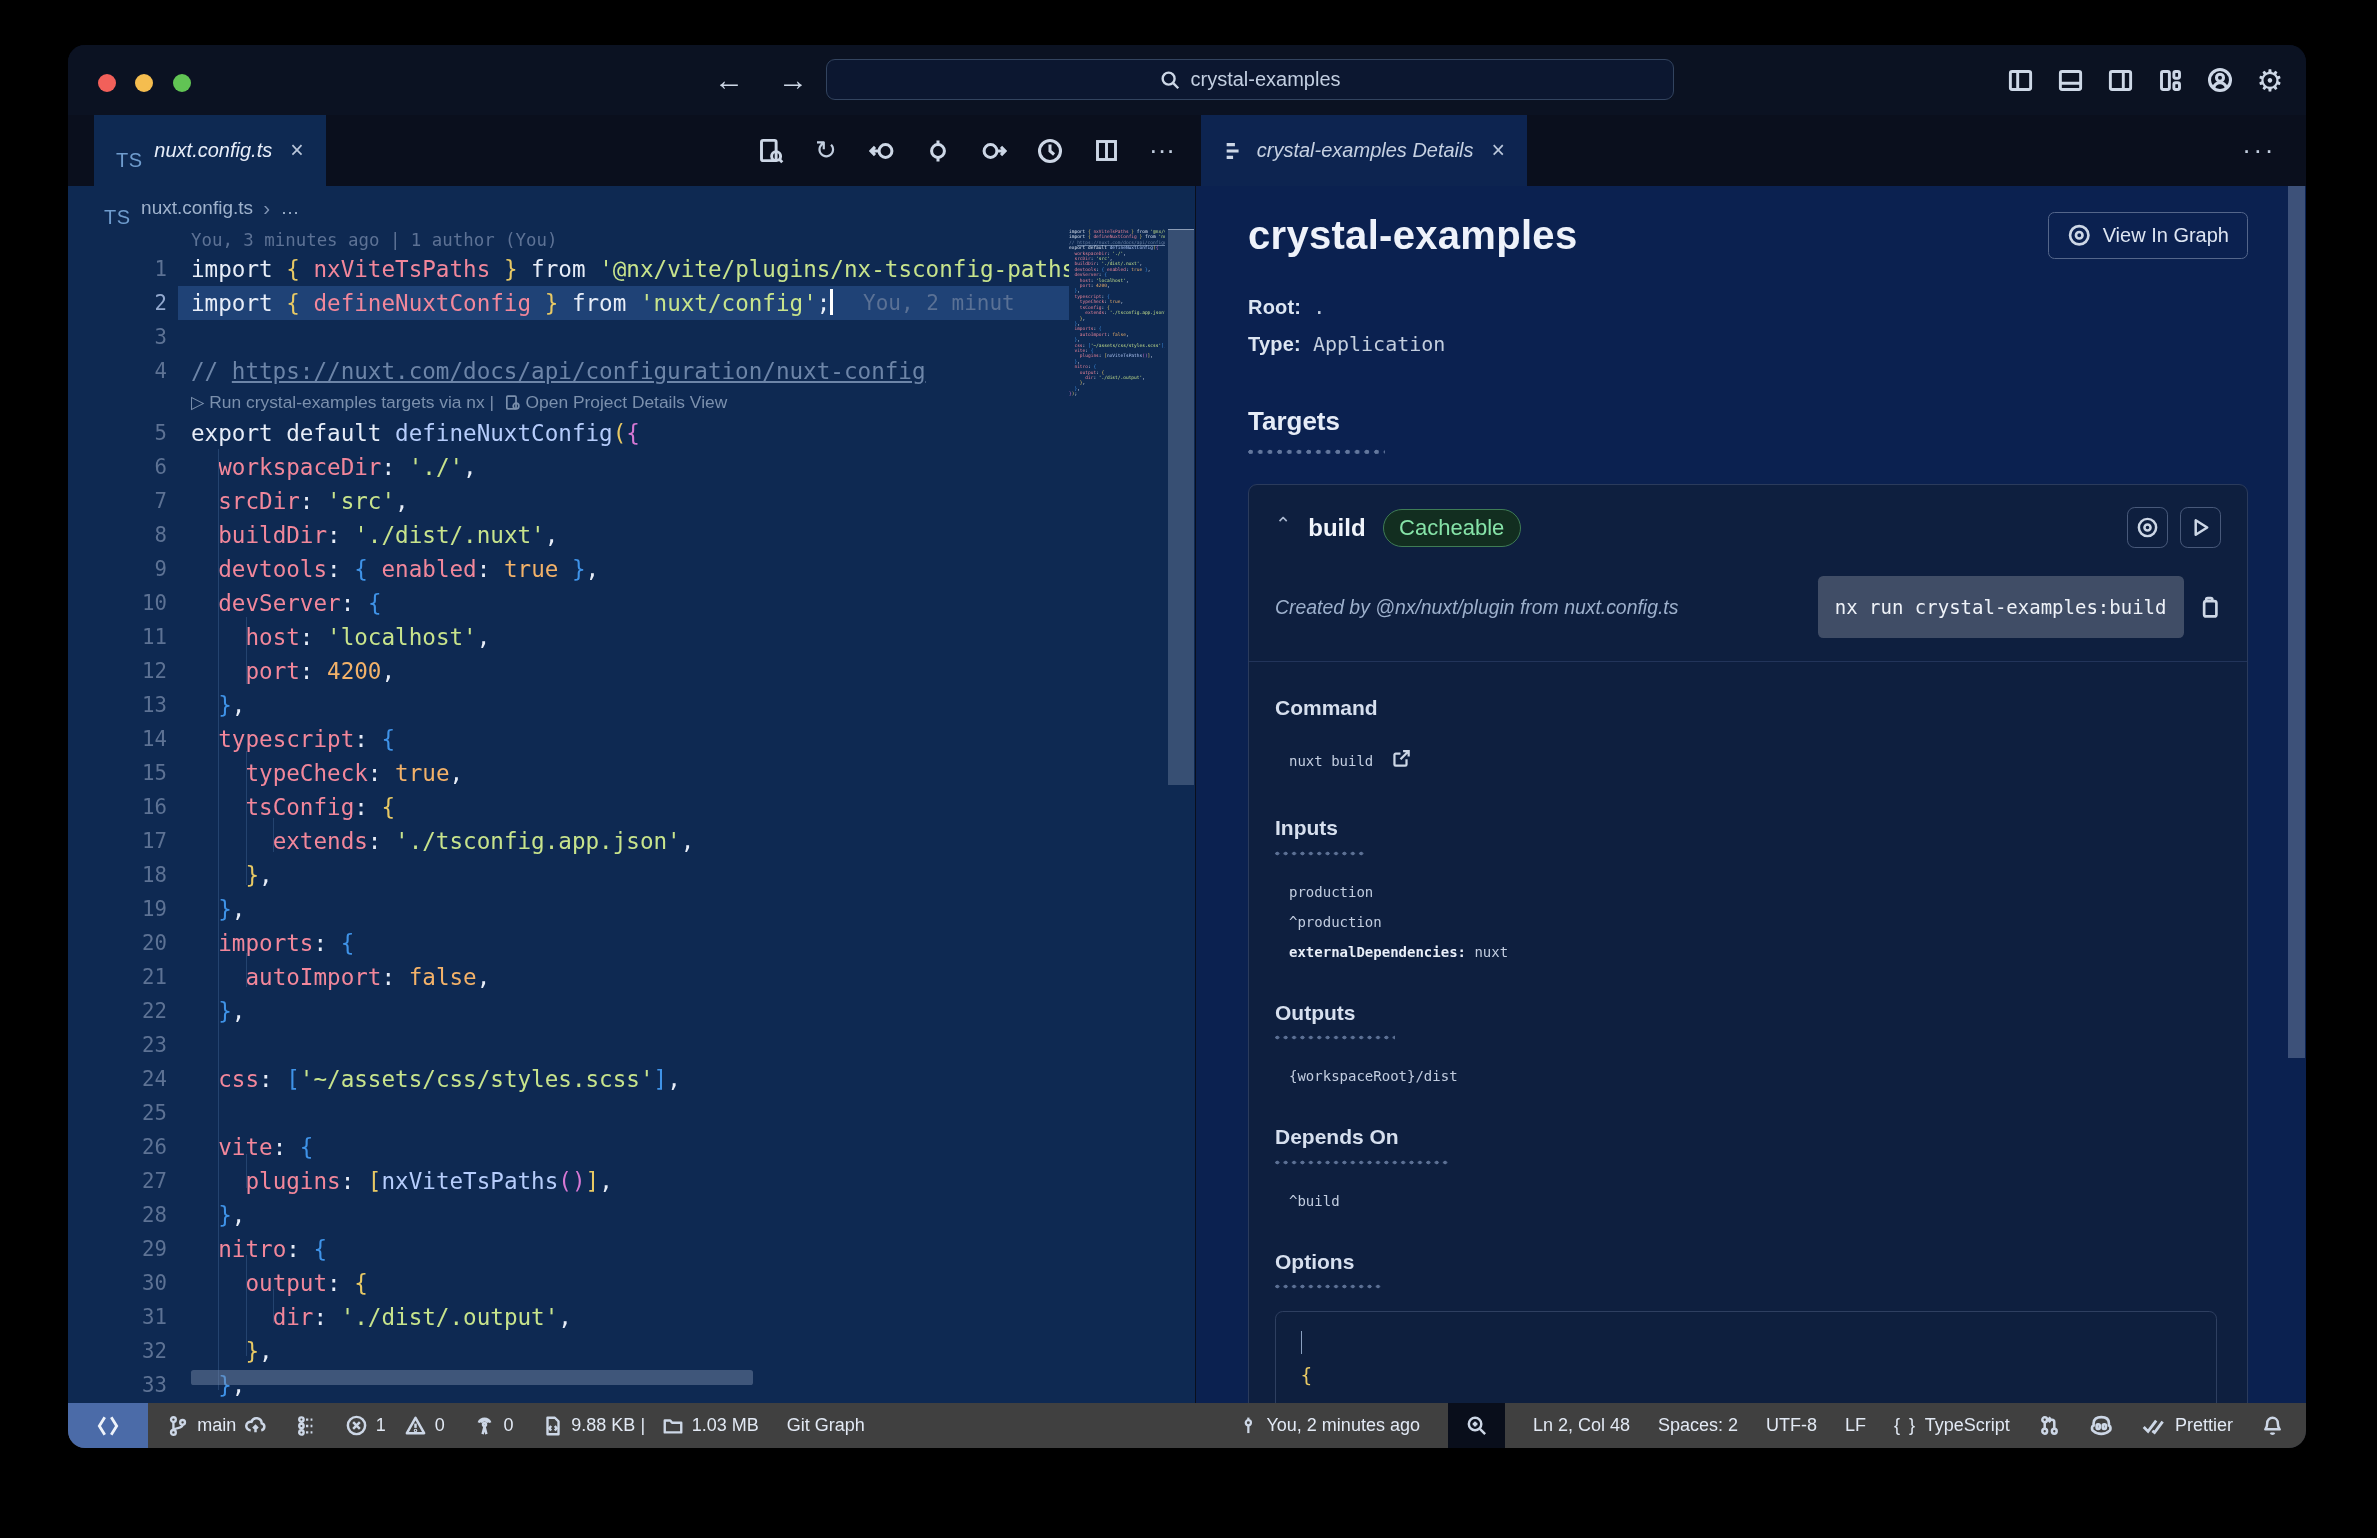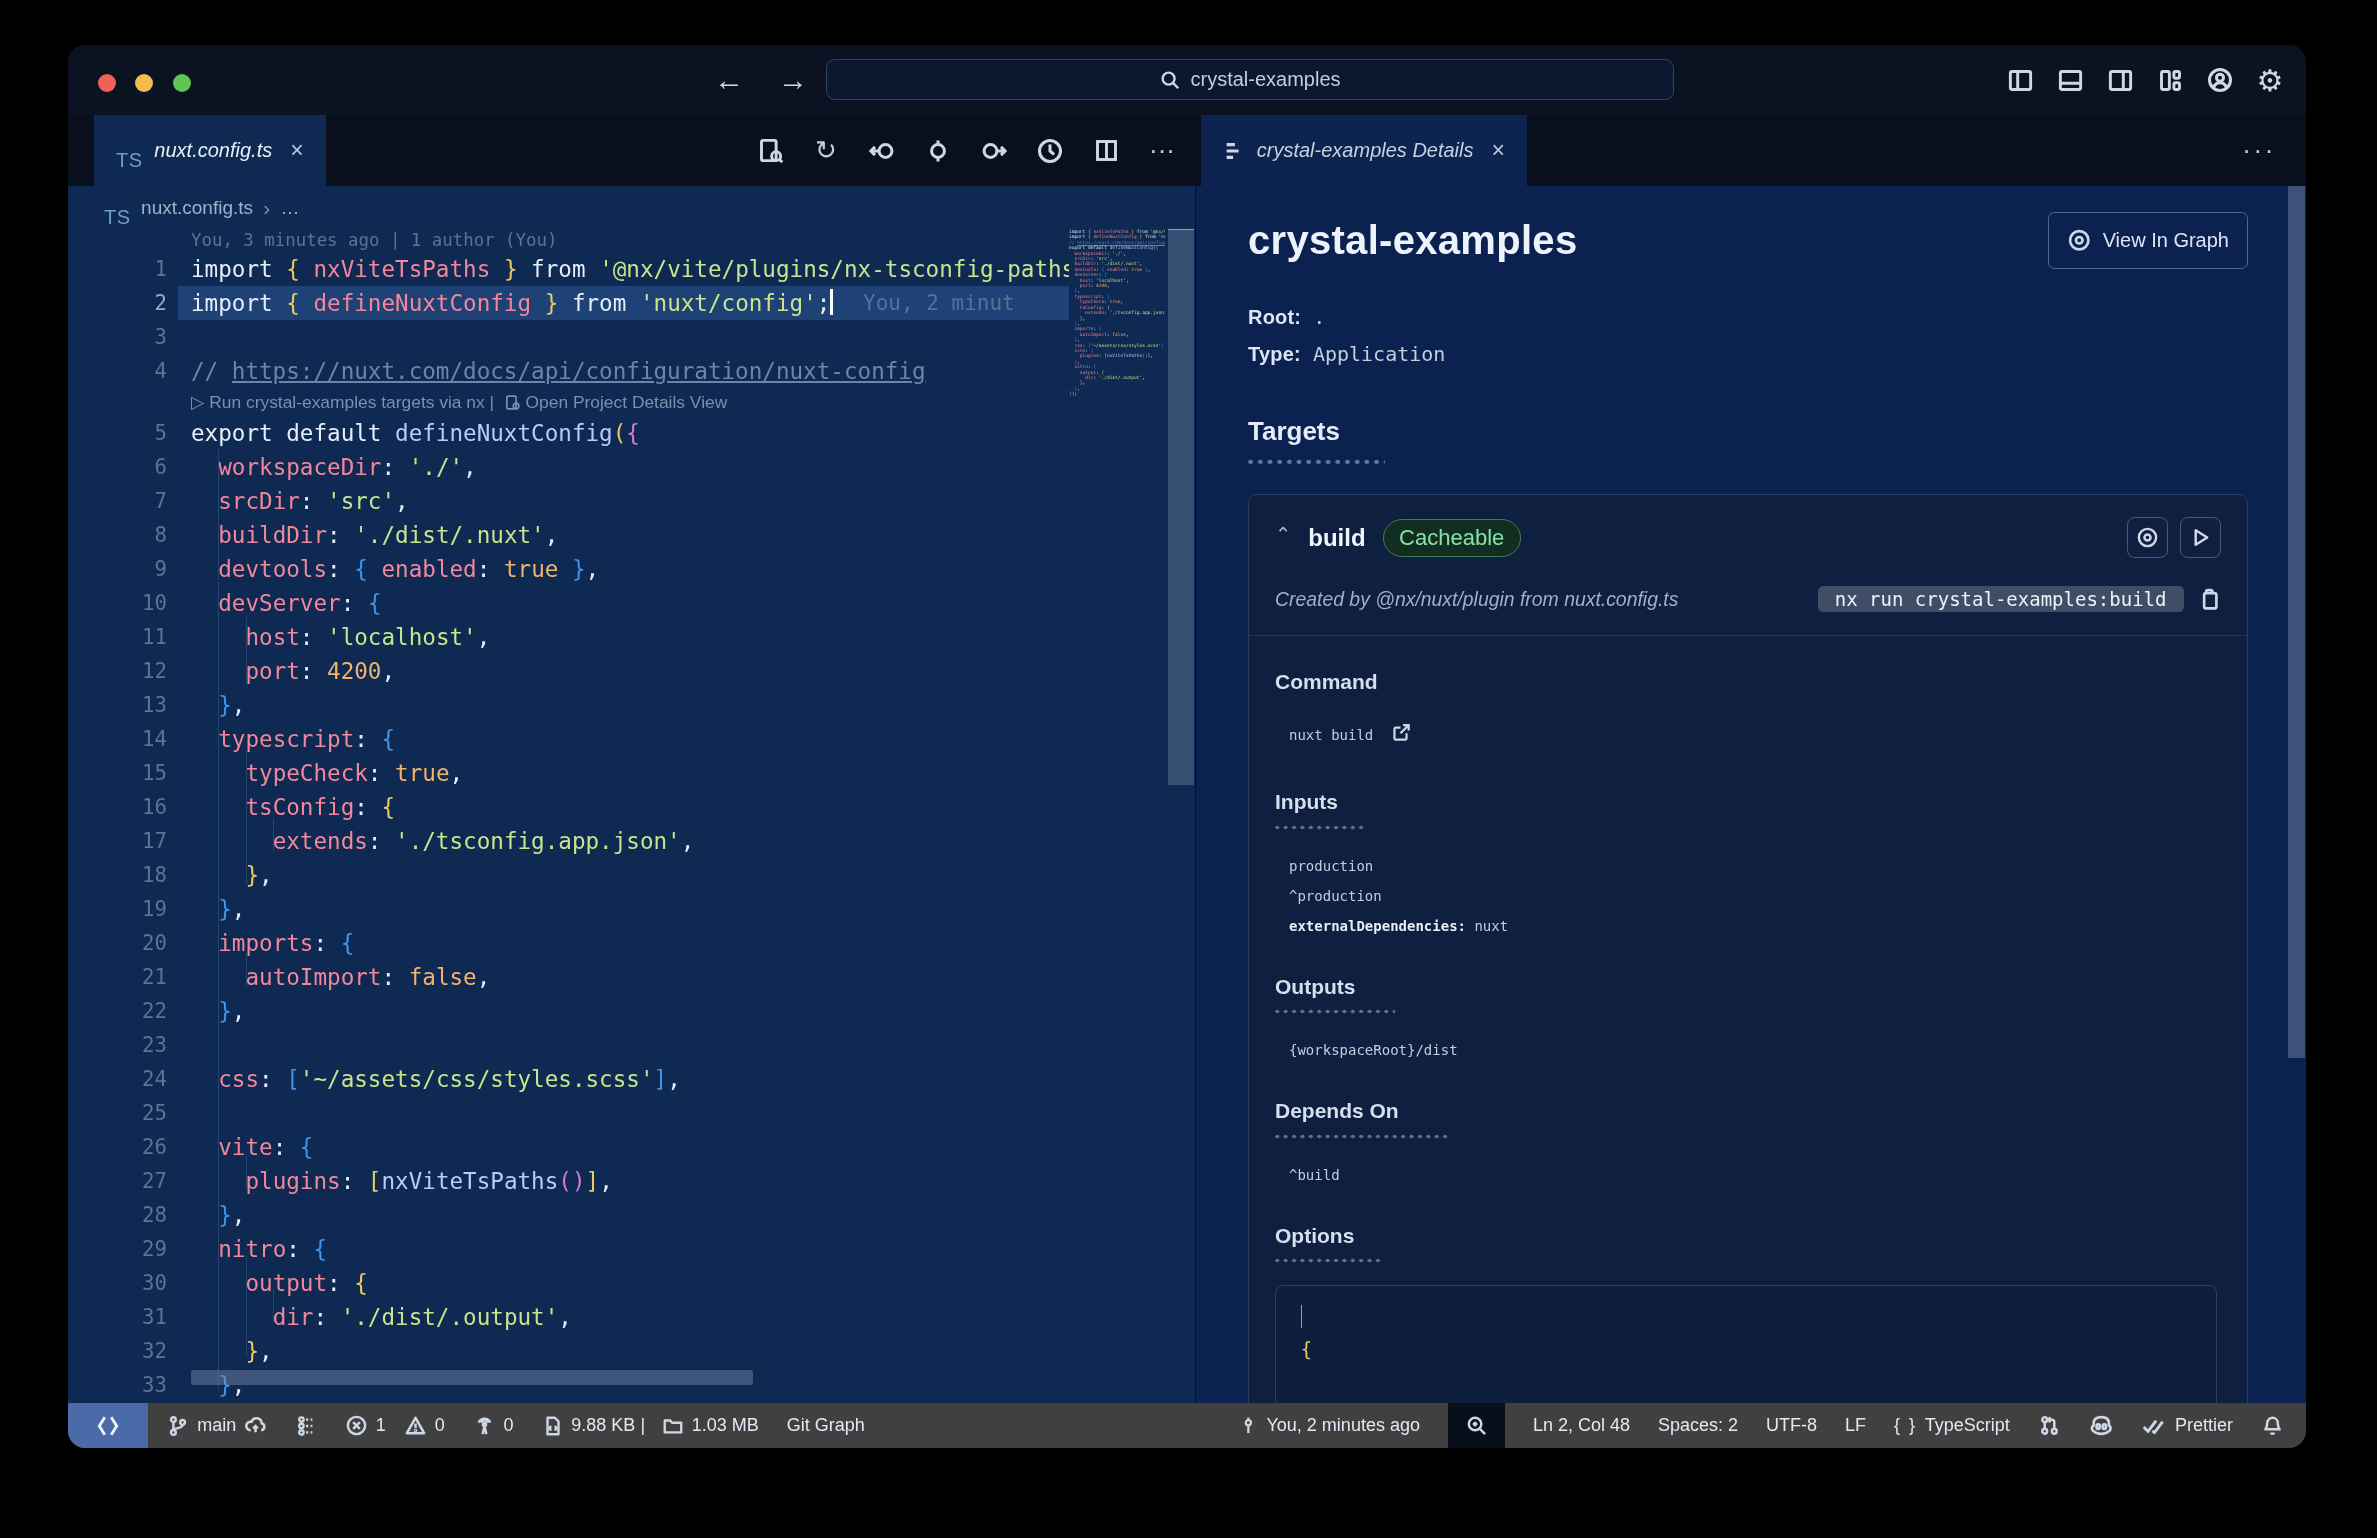--- a/index.html
+++ b/index.html
@@ -73,40 +73,40 @@
   .hscroll { position:absolute; left:123px; bottom:18px; width:562px; height:15.5px;
              background:rgba(124,141,170,.45); border-radius:2.6px; }
 
   
   .panel-body { flex:1 1 auto; background:#0b2150; position:relative; overflow:hidden;
                 padding:26px 58px 0 52px; color:#c9d4e6; }
   .panel-scroll { position:absolute; right:1.3px; top:0; width:17px; height:872px; background:rgba(130,148,178,.42); }
   .title-row { display:flex; align-items:center; justify-content:space-between; }
   .proj-title { font-size:40px; font-weight:600; color:#eef2fa; letter-spacing:0.3px; }
   .btn-graph { display:flex; align-items:center; gap:11.6px; border:1.3px solid #54668a; border-radius:6.5px;
-               height:57px; padding:0 18px; font-size:20px; color:#dde5f2; background:transparent; }
+               height:47px; padding:0 18px; font-size:20px; color:#dde5f2; background:transparent; }
   .kv { font-family:"DejaVu Sans Mono", monospace; font-size:20px; color:#c3cede; line-height:37px; }
   .kv b { color:#dce5f2; font-weight:700; font-family:"Liberation Sans",sans-serif; letter-spacing:0.2px; }
   .sec-h { font-size:26px; font-weight:600; color:#e6ecf7; }
   .dots { height:5.8px; margin-top:11.6px; background-image:radial-gradient(circle at 2.6px 2.9px, #64789e 2.1px, transparent 2.5px);
           background-size:9.7px 5.8px; background-repeat:repeat-x; }
 
   .target-card { margin-top:30px; background:#0e1f3f; border:1.3px solid #2b3b5c; border-radius:9px;
                  padding:22px 26px 0 26px; position:relative; min-height:788px; }
   .tc-head { display:flex; align-items:center; gap:17px; }
   .tc-head .chev { color:#aab8d0; font-size:19.4px; transform:translateY(-2.6px); }
   .tc-name { font-size:24px; font-weight:700; color:#f0f4fb; }
   .badge { font-size:22px; color:#86e3a8; background:#122e20; border:1.3px solid #3f7c55;
            border-radius:645px; padding:5.2px 15.5px; }
   .tc-btns { margin-left:auto; display:flex; gap:11.6px; }
   .sq-btn { width:41px; height:41px; border:1.3px solid #48597a; border-radius:7.8px;
             display:flex; align-items:center; justify-content:center; background:transparent; }
   .created-row { display:flex; align-items:center; margin-top:28px; }
   .created { font-style:italic; font-size:19.4px; color:#9db0cc; }
-  .chip { margin-left:auto; background:#404d66; border-radius:5.2px; padding:2px 17px;
+  .chip { margin-left:auto; background:#404d66; border-radius:5.2px; padding:20px 17px;
           font-family:"DejaVu Sans Mono", monospace; font-size:19px; color:#eef2f8; }
   .copy-btn { margin-left:13px; display:flex; align-items:center; }
   .tc-divider { border-bottom:1.3px solid #22345a; margin:23px -26px 0 -26px; }
   .sec-sm { font-size:21px; font-weight:600; color:#d6dfee; margin-top:34px; }
   .mono-val { font-family:"DejaVu Sans Mono", monospace; font-size:14px; color:#c2cde0; margin-top:28px; padding-left:14px; }
   .mono-val b { color:#e8eef8; }
   .dots-sm { height:5.2px; margin-top:10.3px; background-image:radial-gradient(circle at 2.3px 2.6px, #5c7094 1.8px, transparent 2.2px);
              background-size:8.4px 5.2px; background-repeat:repeat-x; }
   .opt-box { margin-top:22px; margin-right:3.9px; background:#0e1f3e; border:1.3px solid #2e3f60; border-radius:7.8px;
              padding:15.5px 0 15.5px 24.5px; font-family:"DejaVu Sans Mono", monospace; font-size:19.4px;

